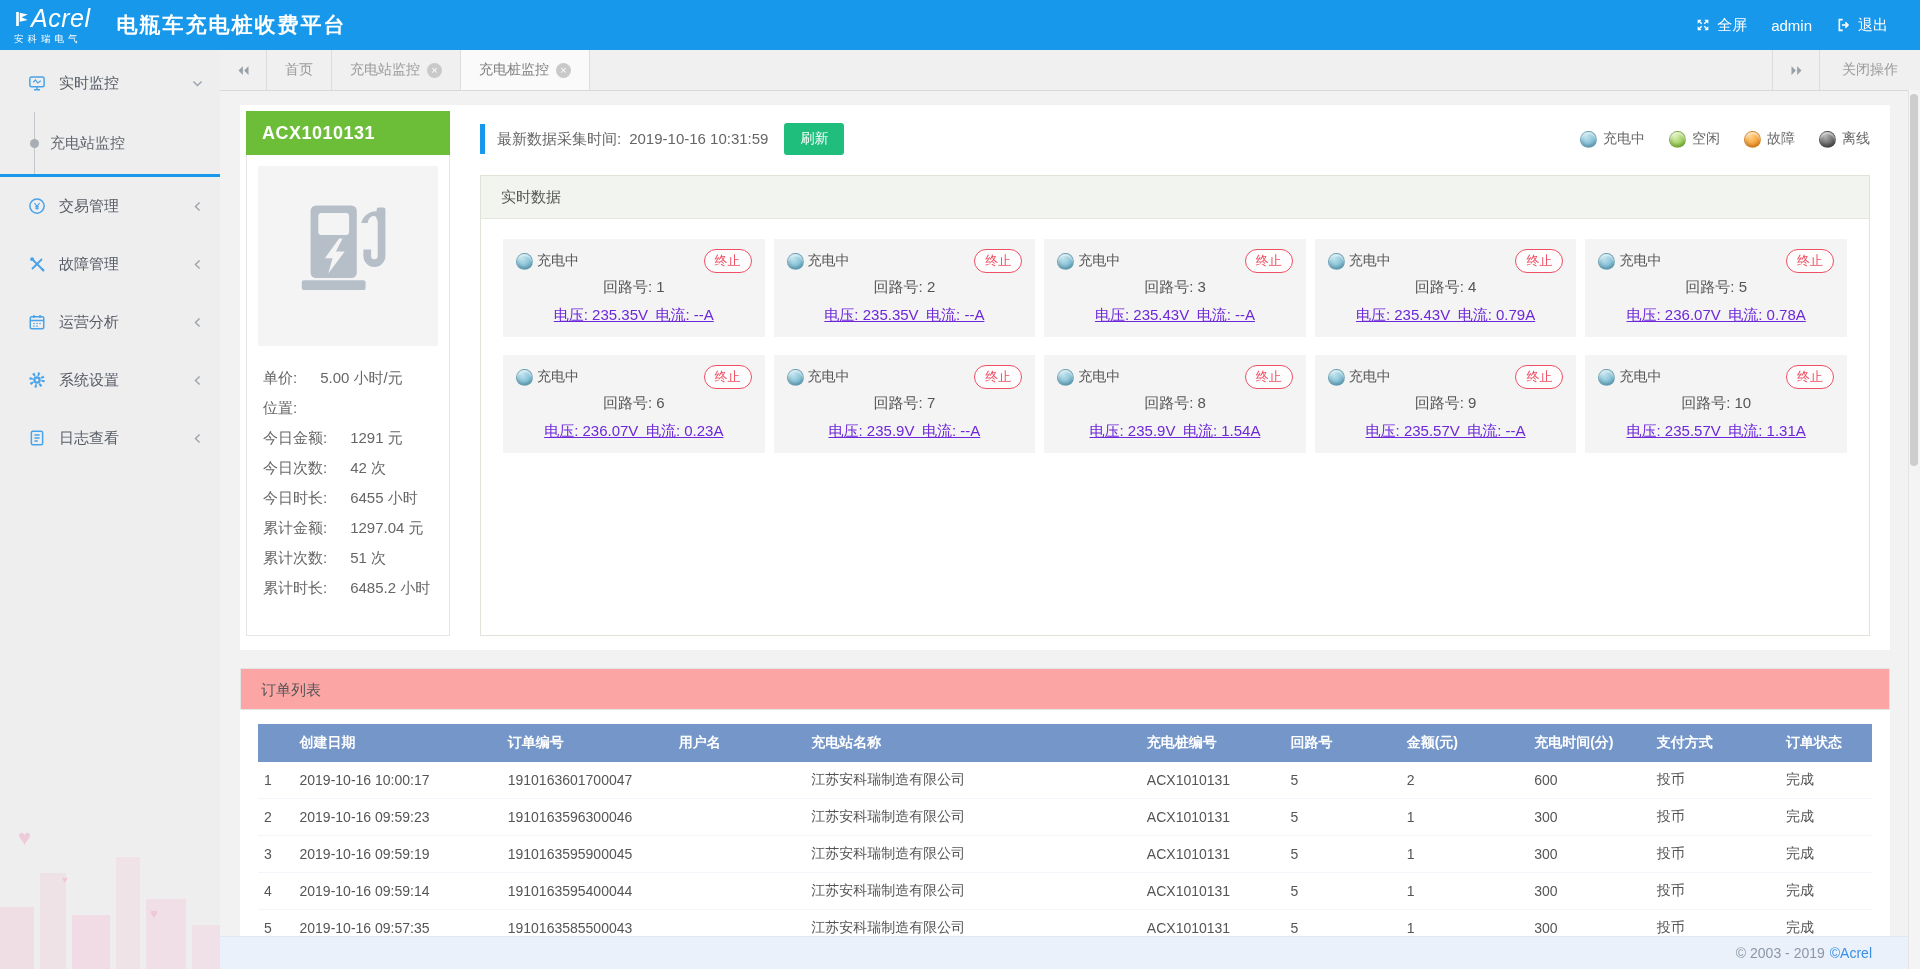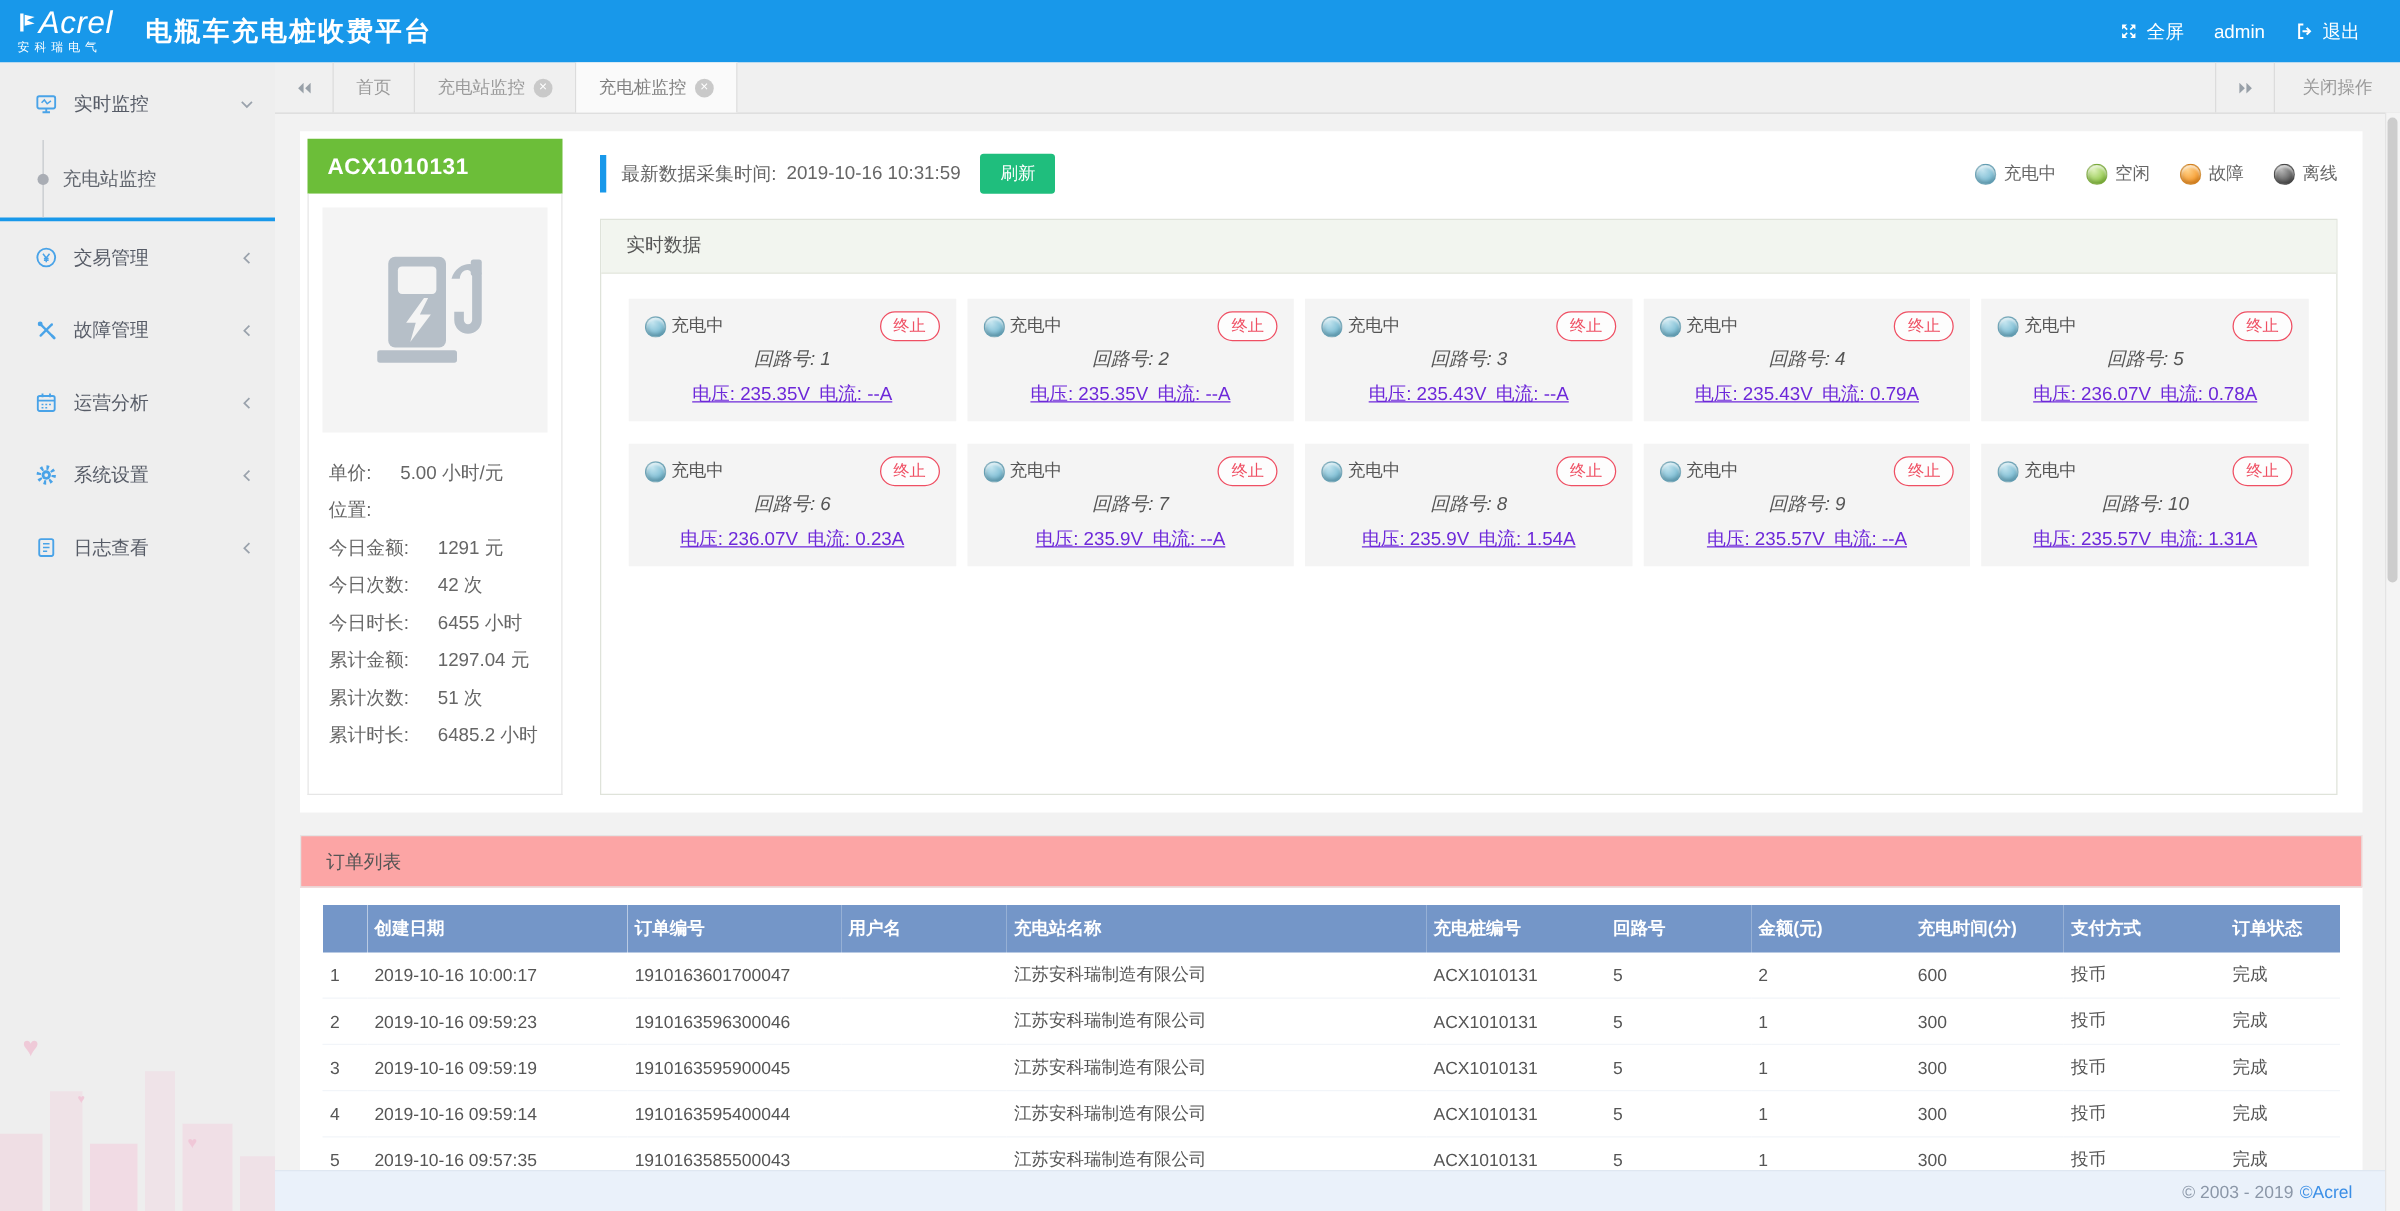--- a/index.html
+++ b/index.html
@@ -74,35 +74,35 @@
 
   .group-box{margin-top:16px;border:1px solid #dfe3da;flex:1;background:#fff;display:flex;flex-direction:column;min-height:0;}
   .group-header{background:#f2f5ef;border-bottom:1px solid #e3e7de;height:42px;line-height:42px;padding-left:20px;font-size:15px;color:#555;}
   .cards{padding:20px 22px;}
   .card-row{display:flex;gap:9px;margin-bottom:18px;}
   .chan-card{flex:1;background:#f4f4f4;height:98px;box-sizing:border-box;padding:10px 13px;}
   .chan-top{display:flex;align-items:center;justify-content:space-between;}
   .chan-status{display:flex;align-items:center;gap:4px;font-size:14px;color:#555;}
   .stop-btn{background:#fdfdfd;border:1px solid var(--red,#ef4f63);color:var(--red,#ef4f63);font-size:13px;
             border-radius:12px;padding:2px 10px;cursor:pointer;font-family:Liberation Mono, monospace;}
-  .chan-mid{text-align:center;font-size:15px;color:#555;margin-top:5px;font-style:italic;}
+  .chan-mid{text-align:center;font-size:15px;color:#555;margin-top:5px;}
   .chan-bot{text-align:center;font-size:15px;color:#6d28d9;margin-top:9px;white-space:nowrap;text-decoration:underline;}
 
   
   .orders-card{margin-top:18px;background:#fff;overflow:hidden;}
   .orders-header{height:42px;line-height:42px;background:#fca5a5;border:1px solid #e4e4e4;padding-left:20px;font-size:15px;color:#555;box-sizing:border-box;}
   .orders-table-wrap{padding:14px 18px 0 18px;}
   table.orders{width:100%;border-collapse:collapse;table-layout:fixed;}
   table.orders th{background:var(--thead,#7496c8);color:#fff;font-size:14px;font-weight:bold;text-align:left;
                   height:38px;padding:0 6px;overflow:hidden;white-space:nowrap;}
   table.orders td{height:36px;font-size:14px;color:#555;padding:0 6px;border-bottom:1px solid #f2f5f9;white-space:nowrap;overflow:hidden;}
 
   
   .footer{height:32px;flex:0 0 auto;background:#eaf1fa;border-top:1px solid #dfe7f1;display:flex;align-items:center;
-          justify-content:flex-end;padding-right:38px;font-size:14px;color:#8b97a8;gap:5px;}
+          justify-content:flex-end;padding-right:48px;font-size:14px;color:#8b97a8;gap:5px;}
   .footer .brand{color:#3a8ee6;}
 
   
   .scrollbar{position:absolute;top:40px;bottom:0;right:0;width:11px;background:#f4f4f4;border-left:1px solid #e4e4e4;}
   .scroll-thumb{position:absolute;top:4px;left:1px;width:8px;height:372px;background:#cdcdcd;border-radius:4px;cursor:pointer;}
 </style>
 </head>
 <body>
 
 <div class="app">

